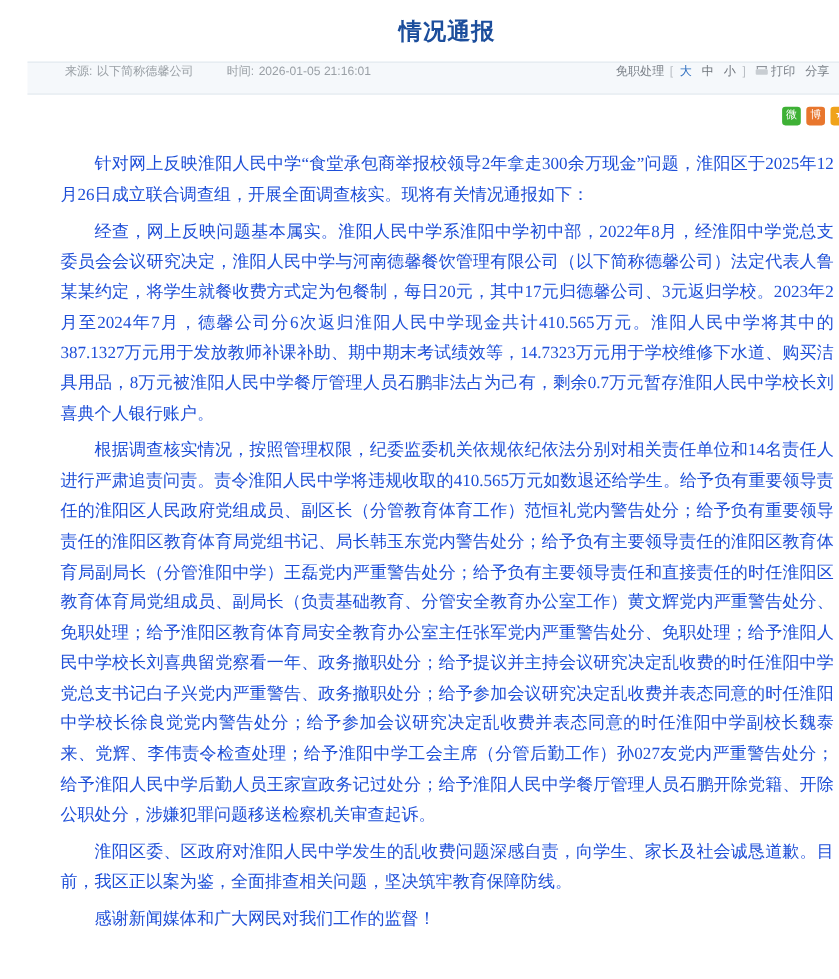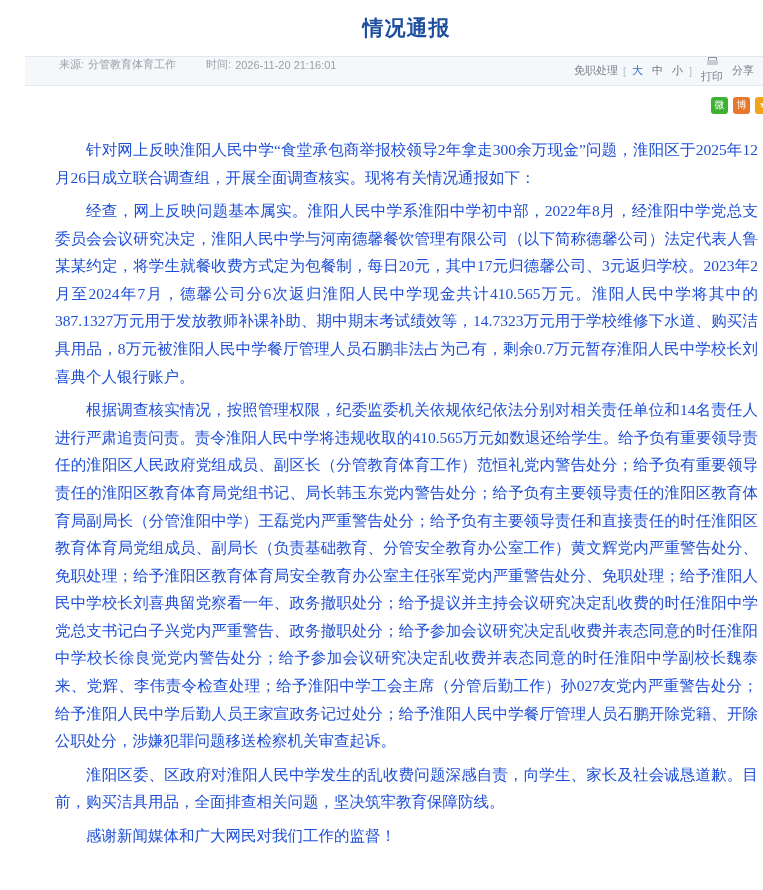--- a/index.html
+++ b/index.html
@@ -64,21 +64,20 @@
     color: #6d737a;
   }
   .fs-opt.sel { color: #2f6fc0; }
   .bracket { color: #b9bec4; }
   .print-btn, .share-btn {
     display: inline-flex;
     align-items: center;
     gap: 3px;
     margin-left: 6px;
     cursor: pointer;
-    flex-direction: column;
   }
   .printer-icon {
     display: inline-block;
     width: 11px;
     height: 9px;
     position: relative;
   }
   .printer-icon::before {
     content: "";
     position: absolute;
@@ -132,24 +131,24 @@
 </head>
 <body>
 
 <div class="page">
 
   <div class="doc-title">情况通报</div>
 
   <div class="meta-bar">
     <div class="meta-left">
       <span class="meta-label">来源:</span>
-      <span class="meta-value">分管教育体育工作</span>
+      <span class="meta-value">以下简称德馨公司</span>
       <span class="meta-gap"></span>
       <span class="meta-label">时间:</span>
-      <span class="meta-value">2026-11-20 21:16:01</span>
+      <span class="meta-value">2026-01-05 21:16:01</span>
     </div>
     <div class="meta-right">
       <span class="fontsize-label">免职处理</span>
       <span class="bracket">[</span>
       <span class="fs-opt sel">大</span>
       <span class="fs-opt">中</span>
       <span class="fs-opt">小</span>
       <span class="bracket">]</span>
       <span class="print-btn">
         <span class="printer-icon"></span>
@@ -164,18 +163,18 @@
   <div class="share-row">
     <span class="share-ico" id="share0" style="background: rgb(62, 177, 53);">微</span>
     <span class="share-ico" id="share1" style="background: rgb(232, 118, 45);">博</span>
     <span class="share-ico" id="share2" style="background: rgb(240, 163, 27);">★</span>
   </div>
 
   <div class="content">
     <p>针对网上反映淮阳人民中学“食堂承包商举报校领导2年拿走300余万现金”问题，淮阳区于2025年12月26日成立联合调查组，开展全面调查核实。现将有关情况通报如下：</p>
     <p>经查，网上反映问题基本属实。淮阳人民中学系淮阳中学初中部，2022年8月，经淮阳中学党总支委员会会议研究决定，淮阳人民中学与河南德馨餐饮管理有限公司（以下简称德馨公司）法定代表人鲁某某约定，将学生就餐收费方式定为包餐制，每日20元，其中17元归德馨公司、3元返归学校。2023年2月至2024年7月，德馨公司分6次返归淮阳人民中学现金共计410.565万元。淮阳人民中学将其中的387.1327万元用于发放教师补课补助、期中期末考试绩效等，14.7323万元用于学校维修下水道、购买洁具用品，8万元被淮阳人民中学餐厅管理人员石鹏非法占为己有，剩余0.7万元暂存淮阳人民中学校长刘喜典个人银行账户。</p>
     <p>根据调查核实情况，按照管理权限，纪委监委机关依规依纪依法分别对相关责任单位和14名责任人进行严肃追责问责。责令淮阳人民中学将违规收取的410.565万元如数退还给学生。给予负有重要领导责任的淮阳区人民政府党组成员、副区长（分管教育体育工作）范恒礼党内警告处分；给予负有重要领导责任的淮阳区教育体育局党组书记、局长韩玉东党内警告处分；给予负有主要领导责任的淮阳区教育体育局副局长（分管淮阳中学）王磊党内严重警告处分；给予负有主要领导责任和直接责任的时任淮阳区教育体育局党组成员、副局长（负责基础教育、分管安全教育办公室工作）黄文辉党内严重警告处分、免职处理；给予淮阳区教育体育局安全教育办公室主任张军党内严重警告处分、免职处理；给予淮阳人民中学校长刘喜典留党察看一年、政务撤职处分；给予提议并主持会议研究决定乱收费的时任淮阳中学党总支书记白子兴党内严重警告、政务撤职处分；给予参加会议研究决定乱收费并表态同意的时任淮阳中学校长徐良觉党内警告处分；给予参加会议研究决定乱收费并表态同意的时任淮阳中学副校长魏泰来、党辉、李伟责令检查处理；给予淮阳中学工会主席（分管后勤工作）孙027友党内严重警告处分；给予淮阳人民中学后勤人员王家宣政务记过处分；给予淮阳人民中学餐厅管理人员石鹏开除党籍、开除公职处分，涉嫌犯罪问题移送检察机关审查起诉。</p>
-    <p>淮阳区委、区政府对淮阳人民中学发生的乱收费问题深感自责，向学生、家长及社会诚恳道歉。目前，购买洁具用品，全面排查相关问题，坚决筑牢教育保障防线。</p>
+    <p>淮阳区委、区政府对淮阳人民中学发生的乱收费问题深感自责，向学生、家长及社会诚恳道歉。目前，我区正以案为鉴，全面排查相关问题，坚决筑牢教育保障防线。</p>
     <p>感谢新闻媒体和广大网民对我们工作的监督！</p>
 
   </div>
 
 </div>
 
 </body></html>

